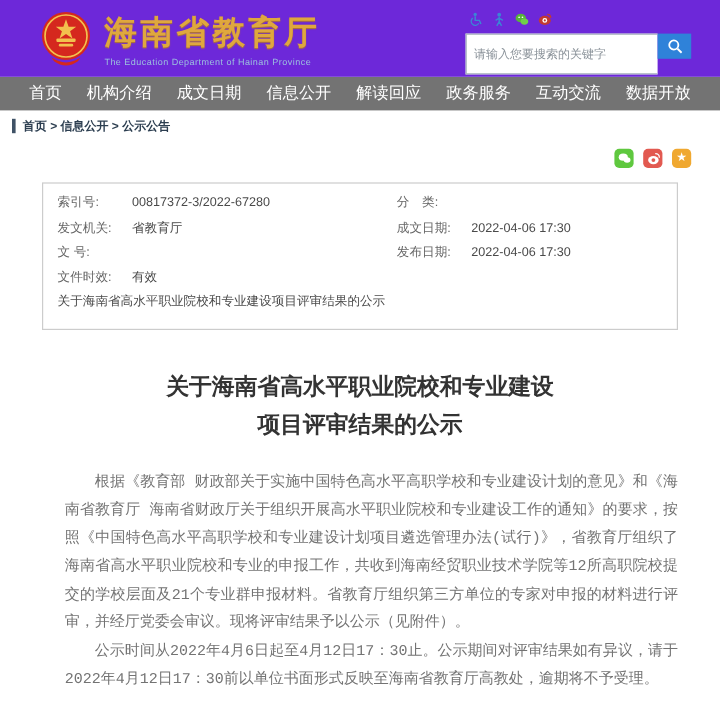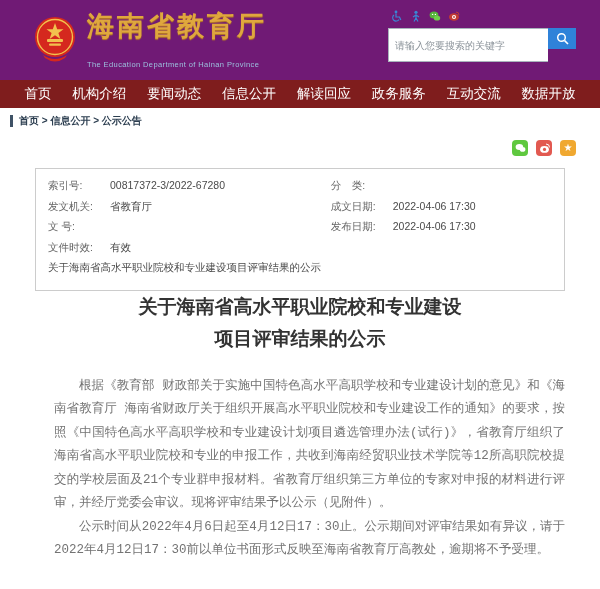--- a/index.html
+++ b/index.html
@@ -1,38 +1,38 @@
 <!DOCTYPE html>
 <html><head>
 <meta charset="utf-8">
 <style>
   * { margin:0; padding:0; box-sizing:border-box; }
   html,body { width:600px; height:589px; background:#fff; overflow:hidden;
     font-family:"Liberation Sans","DejaVu Sans",sans-serif; }
 
   
-  .header { position:relative; height:80px; background:#701a75; }
+  .header { position:relative; height:64px; background:#6d28d9; }
   .logo { position:absolute; left:33px; top:8px; display:flex; align-items:center; }
   .emblem { width:44px; height:48px; margin-right:10px; }
   .logo-text .cn { font-size:27px; font-weight:bold; color:#dfa73e; letter-spacing:3px;
       font-family:"Liberation Serif","DejaVu Serif",serif; text-shadow:0 1px 1px #b97f1f; }
-  .logo-text .en { font-size:7.5px; color:#9cc0de; margin-top:16px; letter-spacing:0.4px; }
+  .logo-text .en { font-size:7.5px; color:#9cc0de; margin-top:2px; letter-spacing:0.4px; }
 
   .header-right { position:absolute; right:22px; top:10px; width:190px; }
   .quick-icons { display:flex; gap:7px; margin-left:3px; margin-bottom:6px; }
   .quick-icons svg { width:12px; height:12px; cursor:pointer; }
   .searchbar { display:flex; }
   .search-input { width:160px; height:21px; border:1px solid #a9b4bd; border-right:none;
       font-size:10px; color:#333; padding:16px 6px; outline:none; }
   .search-input::placeholder { color:#8a9299; }
   .search-btn { width:28px; height:21px; background:#2f82d9; border:none; cursor:pointer;
       display:flex; align-items:center; justify-content:center; }
 
   
-  .nav { height:28px; background:#7f1d1d; display:flex; align-items:center;
+  .nav { height:28px; background:#737373; display:flex; align-items:center;
       justify-content:space-around; padding:12px 14px; }
   .nav a { color:#fff; font-size:13.5px; text-decoration:none; cursor:pointer; white-space:nowrap; }
 
   
   .breadcrumb-row { display:flex; align-items:center; height:22px; padding-left:10px; margin-top:2px;text-align:right; }
   .crumb-bar { width:3px; height:12px; background:#3f5266; margin-right:6px; }
   .breadcrumb { font-size:10px; color:#2c3e50; font-weight:bold; cursor:pointer; }
 
   
   .share-row { display:flex; justify-content:flex-end; gap:8px; padding-right:24px; margin-top:8px; }
@@ -45,21 +45,21 @@
   
   .meta-box { margin:12px 35px 0 35px; border:1px solid #ccc; padding:10px 20px 8px 12px;
       display:flex; font-size:10.5px; color:#555; }
   .meta-col-left { width:57%; }
   .meta-col-right { width:43%; }
   .meta-row { display:flex; margin-bottom:8.5px; line-height:12px; }
   .meta-label { width:62px; color:#666; flex-shrink:0; }
   .meta-value { color:#4a4a4a; }
 
   
-  .doc-title { text-align:center;
+  .doc-title { margin-top:32px; text-align:center;
       font-family:"Liberation Serif","DejaVu Serif",serif;
       font-size:19px; font-weight:bold; color:#333; line-height:32px; }
   .doc-body { margin:20px 35px 0 54px; font-family:Liberation Mono, monospace;
       font-size:12.5px; color:#737373; line-height:23.5px; text-align:justify; }
   .doc-body p { text-indent:2em; }
 </style>
 </head>
 <body>
 
 <div class="header">
@@ -110,21 +110,21 @@
           <line x1="8.6" y1="8.6" x2="12" y2="12" stroke="#fff" stroke-width="1.6"></line>
         </svg>
       </button>
     </div>
   </div>
 </div>
 
 <div class="nav">
   <a>首页</a>
   <a>机构介绍</a>
-  <a>要闻动态</a>
+  <a>成文日期</a>
   <a>信息公开</a>
   <a>解读回应</a>
   <a>政务服务</a>
   <a>互动交流</a>
   <a>数据开放</a>
 </div>
 
 <div class="breadcrumb-row">
   <div class="crumb-bar"></div>
   <span class="breadcrumb">首页 &gt; 信息公开 &gt; 公示公告</span>

